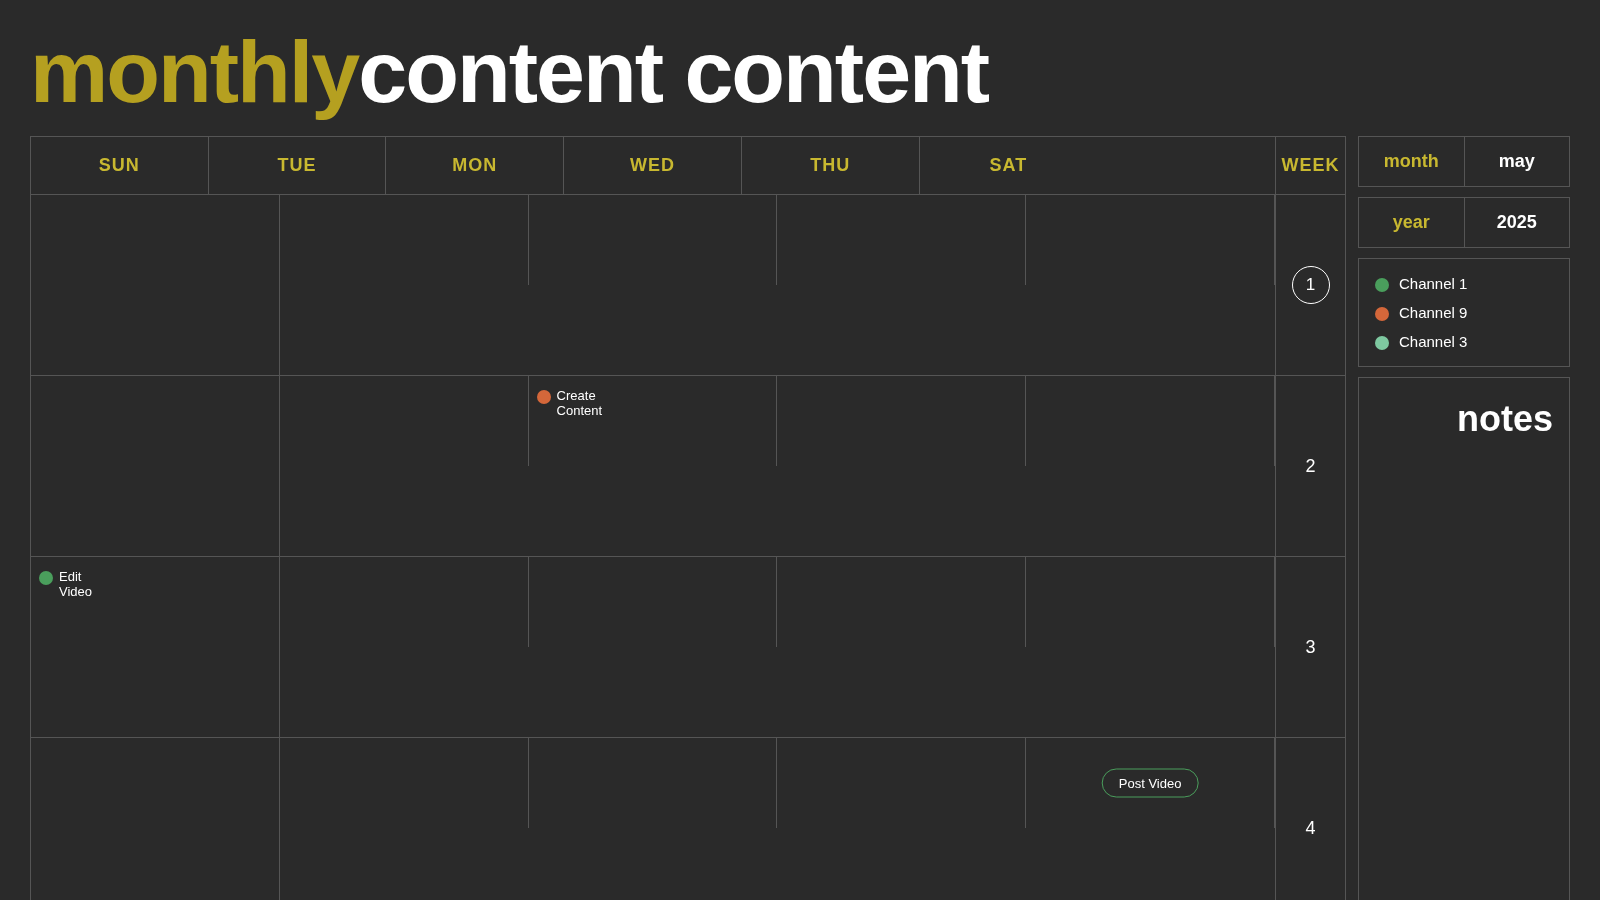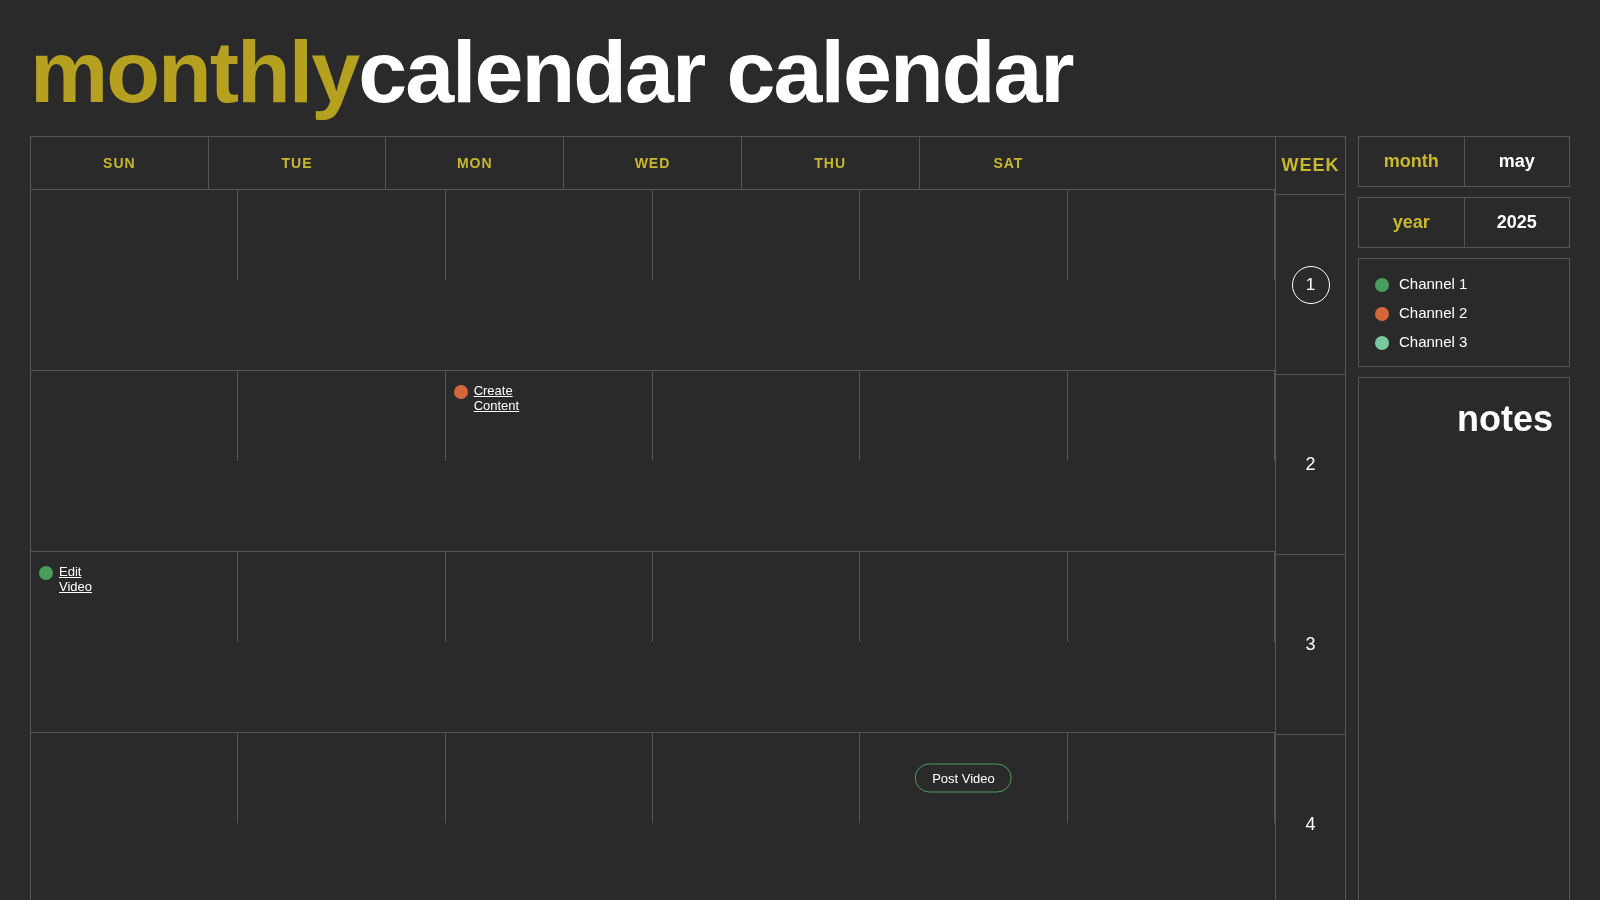--- a/index.html
+++ b/index.html
@@ -58,43 +58,42 @@
 
     .day-headers {
       display: grid;
       grid-template-columns: repeat(7, 1fr);
       border-bottom: 1.5px solid #555;
     }
 
     .day-header {
       text-align: center;
       padding: 18px 0;
-      font-size: 14px;
+      font-size: 18px;
       font-weight: 700;
       color: #c8b830;
       border-right: 1.5px solid #555;
       letter-spacing: 1px;
     }
 
     .day-header:last-child {
       border-right: none;
     }
 
     .calendar-rows {
       display: flex;
       flex-direction: column;
       flex: 1;
     }
 
     .calendar-row {
       display: grid;
-      grid-template-columns: repeat(6, 1fr);
+      grid-template-columns: repeat(5, 1fr);
       flex: 1;
       border-bottom: 1.5px solid #555;
-      text-decoration: underline;
     }
 
     .calendar-row:last-child {
       border-bottom: none;
     }
 
     .calendar-cell {
       border-right: 1.5px solid #555;
       padding: 8px;
       position: relative;
@@ -256,21 +255,21 @@
       text-align: right;
     }
   </style>
 </head>
 <body>
 
 <div class="page">
 
   <div class="header">
     <h1>
-      <span class="monthly">monthly</span><span class="rest">calendar calendar</span>
+      <span class="monthly">monthly</span><span class="rest">content content</span>
     </h1>
   </div>
 
   <div class="main-content">
 
     <div class="calendar-container">
 
       <div class="day-headers">
         <div class="day-header">SUN</div>
         <div class="day-header">TUE</div>
@@ -370,21 +369,21 @@
         <div class="year-val-cell">2025</div>
       </div>
 
       <div class="channels-box">
         <div class="channel-item">
           <span class="dot dot-green"></span>
           <span>Channel 1</span>
         </div>
         <div class="channel-item">
           <span class="dot dot-orange"></span>
-          <span>Channel 2</span>
+          <span>Channel 9</span>
         </div>
         <div class="channel-item">
           <span class="dot dot-lightgreen"></span>
           <span>Channel 3</span>
         </div>
       </div>
 
       <div class="notes-box">
         <div class="notes-title">notes</div>
       </div>

